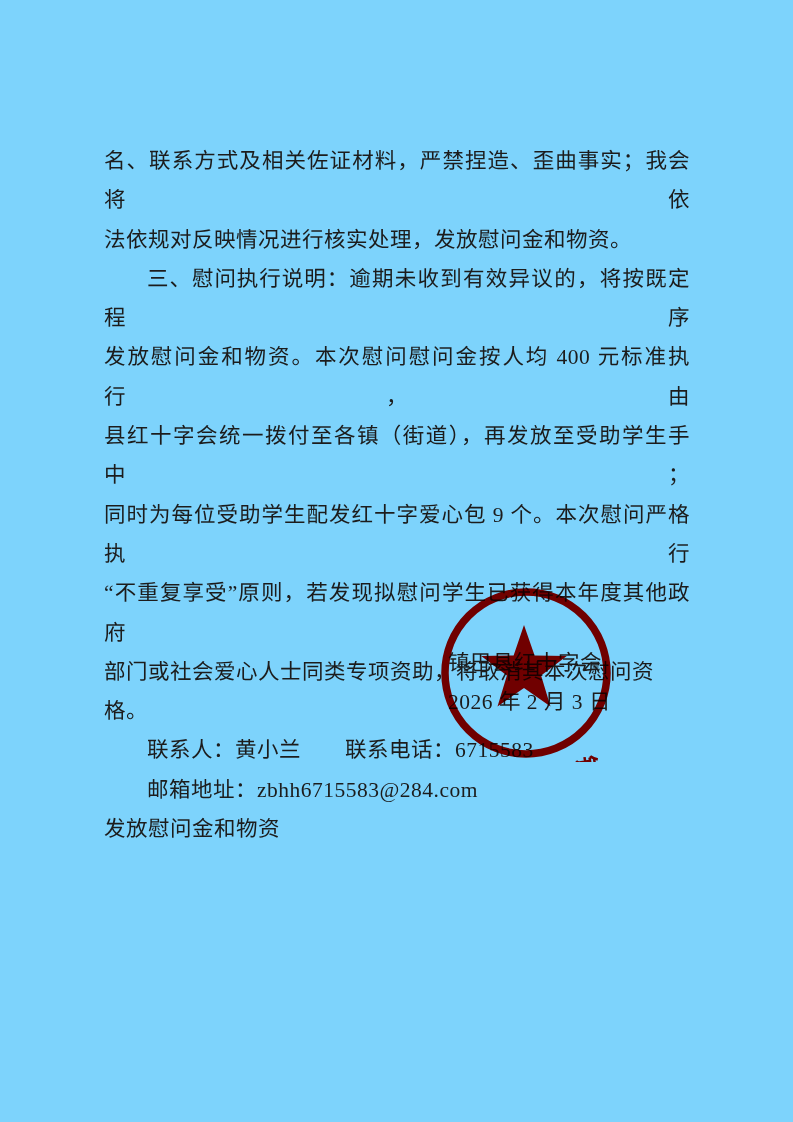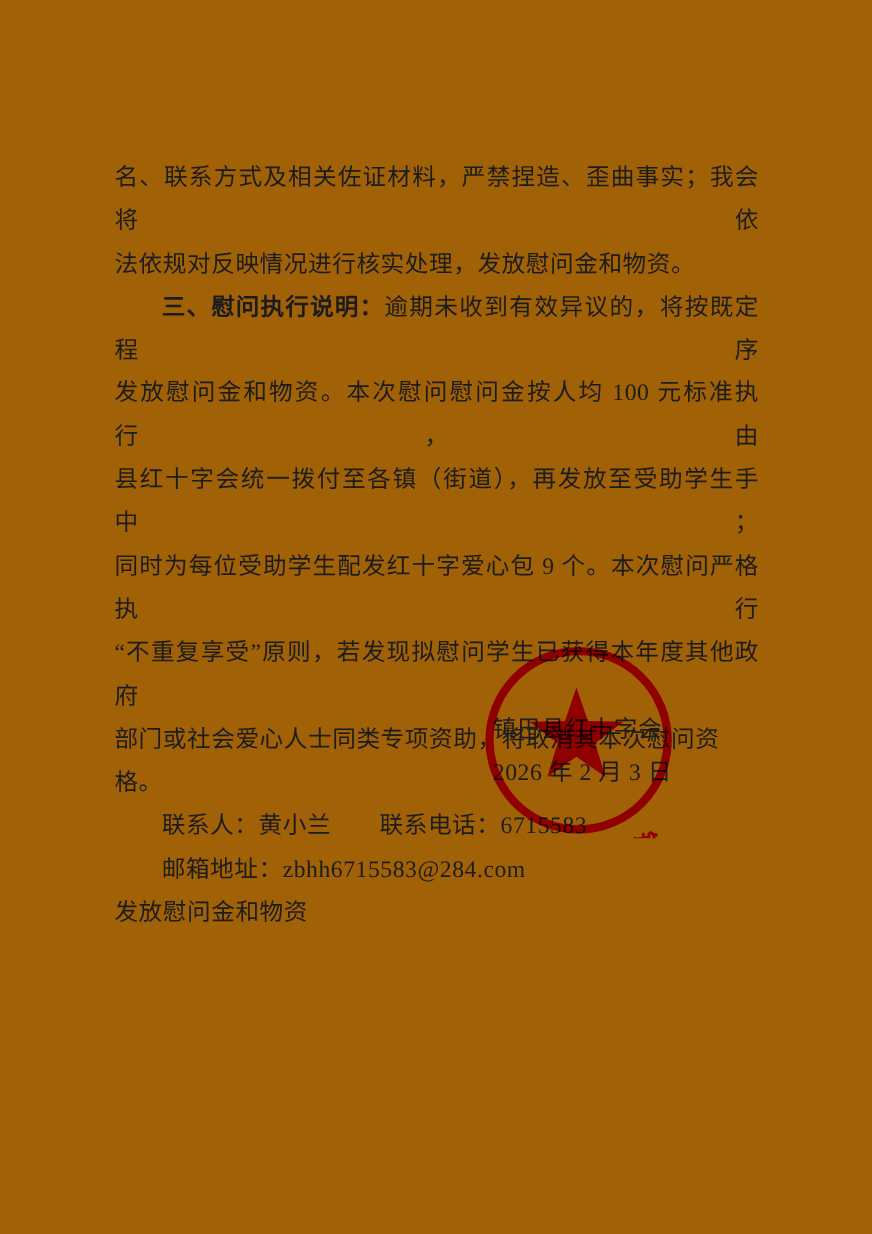--- a/index.html
+++ b/index.html
@@ -2,41 +2,41 @@
 <html lang="zh-CN"><head>
 <meta charset="utf-8">
 <style>
   * { margin: 0; padding: 0; box-sizing: border-box; }
   html, body { background: #888; }
   .page {
     position: relative;
     width: 793px;
     height: 1122px;
     margin: 0 auto;
-    background: #a16207;
+    background: #7dd3fc;
     overflow: hidden;
     font-family: "Liberation Serif", "DejaVu Serif", serif;
     color: #1c1c1c;
   }
   .content {
     position: absolute;
     left: 104px;
     top: 142px;
     width: 586px;
     font-size: 21.5px;
     line-height: 39.3px;
     letter-spacing: 0.5px;
   }
   .line { white-space: nowrap; }
   .line.wrap { white-space: normal; }
   .j { text-align: justify; text-align-last: justify; white-space: normal; }
   .ind { text-indent: 43px; }
   .sec-label {
     font-family: "Liberation Sans", "DejaVu Sans", sans-serif;
-    font-weight: 700;
+    font-weight: 400;
     letter-spacing: 0.2px;
   }
   .signature {
     position: absolute;
     left: 448px;
     top: 644px;
     font-size: 21.5px;
     line-height: 38.5px;
     letter-spacing: 0.5px;
     white-space: nowrap;
@@ -58,21 +58,21 @@
 </style>
 </head>
 <body>
 
 <div class="page">
 
   <div class="content">
     <div class="line j">名、联系方式及相关佐证材料，严禁捏造、歪曲事实；我会将依</div>
     <div class="line wrap">法依规对反映情况进行核实处理，发放慰问金和物资。</div>
     <div class="line j ind"><span class="sec-label">三、慰问执行说明：</span><span>逾期未收到有效异议的，将按既定程序</span></div>
-    <div class="line j">发放慰问金和物资。本次慰问慰问金按人均 100 元标准执行，由</div>
+    <div class="line j">发放慰问金和物资。本次慰问慰问金按人均 400 元标准执行，由</div>
     <div class="line j">县红十字会统一拨付至各镇（街道），再发放至受助学生手中；</div>
     <div class="line j">同时为每位受助学生配发红十字爱心包 9 个。本次慰问严格执行</div>
     <div class="line j">“不重复享受”原则，若发现拟慰问学生已获得本年度其他政府</div>
     <div class="line wrap">部门或社会爱心人士同类专项资助，将取消其本次慰问资格。</div>
     <div class="line ind">联系人：黄小兰　　联系电话：6715583</div>
     <div class="line ind">邮箱地址：zbhh6715583@284.com</div>
     <div class="line wrap">发放慰问金和物资</div>
   </div>
 
   <div class="signature">

